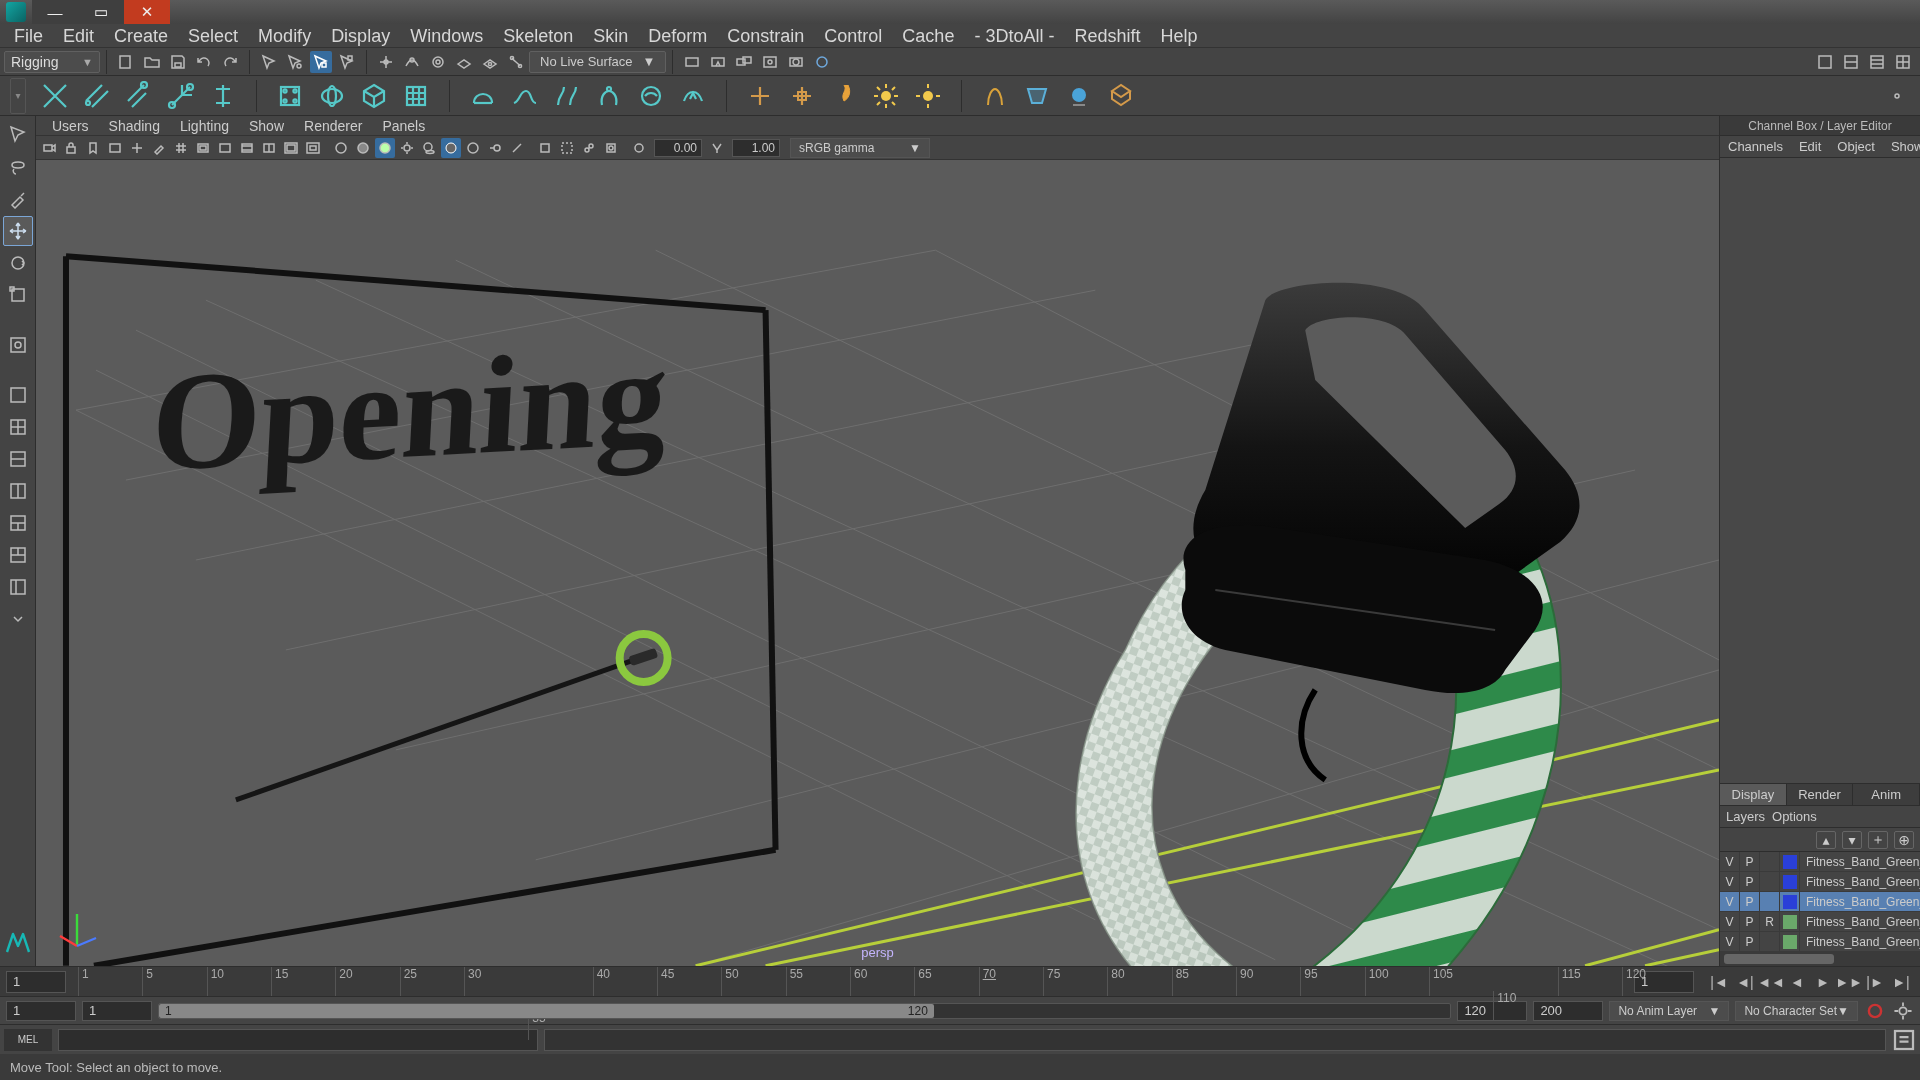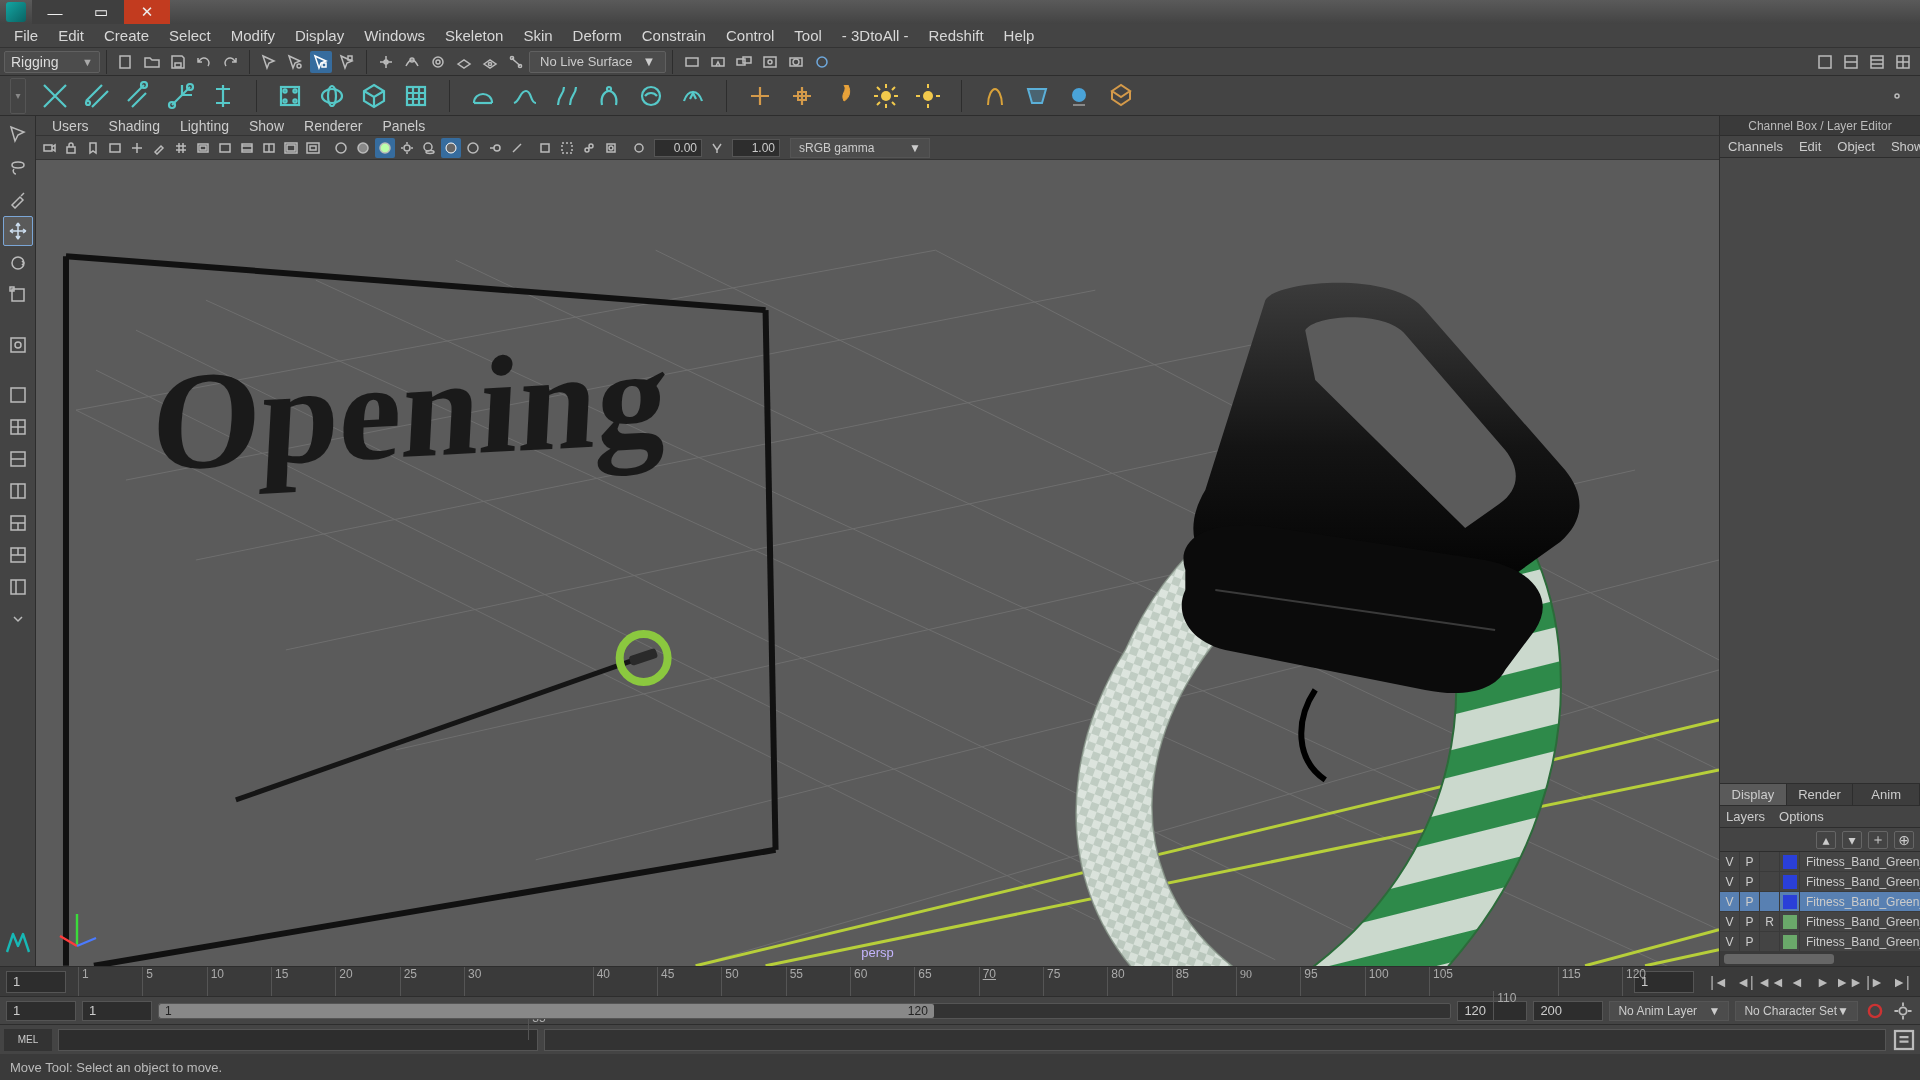--- a/index.html
+++ b/index.html
@@ -7,21 +7,21 @@
 
 .titlebar{height:24px;background:linear-gradient(to bottom,#5a5a5a,#434343);display:flex;align-items:center;color:#ddd}
 .titlebar .mico{width:20px;height:20px;margin:0 6px;border-radius:3px;background:linear-gradient(135deg,#13a6a3,#0a6363);display:inline-block}
 .titlebar .ttxt{flex:1;white-space:nowrap;overflow:hidden;text-overflow:ellipsis;font-size:14px}
 .winbtns{display:flex;height:100%}
 .winbtn{width:46px;height:100%;display:flex;align-items:center;justify-content:center;color:#eee;font-size:15px}
 .winbtn.close{background:#c23b1f}
 .winbtn.max{background:#3f3f3f}
 .winbtn.min{background:#3f3f3f}
 
-.menubar{height:24px;background:#444;display:flex;align-items:center;padding:0 4px;border-bottom:1px solid #333;font-size:15px}
+.menubar{height:24px;background:#444;display:flex;align-items:center;padding:0 4px;border-bottom:1px solid #333;font-size:18px}
 .menubar .mi{padding:0 10px;line-height:24px;color:#d7d7d7;cursor:default}
 
 .statusline{height:28px;background:#444;display:flex;align-items:center;border-bottom:1px solid #2d2d2d;padding:0 4px}
 .statusline .groupsep{width:1px;height:24px;background:#2d2d2d;margin:0 6px}
 .ddlwrap{display:flex;align-items:center;height:22px;border:1px solid #606060;background:#4c4c4c;padding:0 6px;color:#ddd;font-size:14px;border-radius:2px;min-width:96px;justify-content:space-between}
 .ddlwrap .tri{margin-left:12px;font-size:11px;color:#aaa}
 .tbtn{width:22px;height:22px;margin:0 2px;display:flex;align-items:center;justify-content:center;border-radius:2px;color:#bbb}
 .tbtn svg{width:16px;height:16px;fill:none;stroke:#bbb;stroke-width:1.6}
 .tbtn.act{background:#366c9e}
 .livesurf{display:flex;align-items:center;height:22px;border:1px solid #606060;background:#4c4c4c;padding:0 10px;font-size:13px;border-radius:2px}
@@ -60,21 +60,21 @@
 
 .rightpanel{width:200px;background:#444;display:flex;flex-direction:column}
 .rphead{height:20px;background:#3a3a3a;display:flex;align-items:center;justify-content:center;font-size:12px;color:#bbb;border-bottom:1px solid #2d2d2d}
 .rptabs{height:22px;display:flex;align-items:center;font-size:13px;border-bottom:1px solid #2d2d2d;padding:0 4px;gap:8px}
 .rptabs span{padding:0 4px}
 .rparea{flex:1;background:#484848}
 .rpbot{display:flex;flex-direction:column;border-top:1px solid #2d2d2d}
 .rbtabs{height:22px;display:flex;background:#3d3d3d;border-bottom:1px solid #2d2d2d}
 .rbtabs .rbt{flex:1;display:flex;align-items:center;justify-content:center;font-size:13px;border-right:1px solid #2d2d2d}
 .rbtabs .rbt.sel{background:#5a5a5a}
-.rbopts{height:22px;display:flex;align-items:center;font-size:13px;padding:0 6px;gap:14px;border-bottom:1px solid #2d2d2d}
+.rbopts{height:22px;display:flex;align-items:center;font-size:13px;padding:0 6px;gap:7px;border-bottom:1px solid #2d2d2d}
 .layerbtns{height:24px;display:flex;align-items:center;justify-content:flex-end;gap:6px;padding:0 6px;border-bottom:1px solid #2d2d2d}
 .layerbtns .lb{width:20px;height:18px;border:1px solid #666;border-radius:2px;display:flex;align-items:center;justify-content:center}
 .layerlist{display:flex;flex-direction:column}
 .lrow{height:20px;display:flex;align-items:center;font-size:12px;border-bottom:1px solid #3a3a3a}
 .lrow.sel{background:#5880b2}
 .lcell{height:100%;display:flex;align-items:center;justify-content:center;border-right:1px solid #3a3a3a}
 .lc-v{width:20px}.lc-p{width:20px}.lc-r{width:20px}.lc-sw{width:20px}
 .lrow .swatch{width:14px;height:14px}
 .lname{flex:1;padding-left:6px;white-space:nowrap;overflow:hidden}
 .layerscroll{height:14px;background:#3a3a3a;display:flex;align-items:center}
@@ -123,21 +123,21 @@
     <span class="mi">Create</span>
     <span class="mi">Select</span>
     <span class="mi">Modify</span>
     <span class="mi">Display</span>
     <span class="mi">Windows</span>
     <span class="mi">Skeleton</span>
     <span class="mi">Skin</span>
     <span class="mi">Deform</span>
     <span class="mi">Constrain</span>
     <span class="mi">Control</span>
-    <span class="mi">Tool</span>
+    <span class="mi">Cache</span>
     <span class="mi">- 3DtoAll -</span>
     <span class="mi">Redshift</span>
     <span class="mi">Help</span>
   </div>
 
 <div class="statusline">
   <div class="ddlwrap">
     <span>Rigging</span>
     <span class="tri">▼</span>
   </div>
@@ -926,21 +926,21 @@
       <div class="tick" style="left: 33.3333%;">40</div>
       <div class="tick" style="left: 37.5%;">45</div>
       <div class="tick" style="left: 41.6667%;">50</div>
       <div class="tick" style="left: 45.8333%;">55</div>
       <div class="tick" style="left: 50%;">60</div>
       <div class="tick" style="left: 54.1667%;">65</div>
       <div class="tick" style="left: 58.3333%; text-decoration: underline;">70</div>
       <div class="tick" style="left: 62.5%;">75</div>
       <div class="tick" style="left: 66.6667%;">80</div>
       <div class="tick" style="left: 70.8333%;">85</div>
-      <div class="tick" style="left: 75%; font-family: Liberation Serif, serif;">90</div>
+      <div class="tick" style="left: 75%;">90</div>
       <div class="tick" style="left: 79.1667%;">95</div>
       <div class="tick" style="left: 83.3333%;">100</div>
       <div class="tick" style="left: 87.5%;">105</div>
       <div class="tick" style="left: 91.6667%; margin-top: 24px;">110</div>
       <div class="tick" style="left: 95.8333%;">115</div>
       <div class="tick" style="left: 100%;">120</div>
     </div>
   <div class="curbox">1</div>
   <div class="playctrl">
     <div class="pc">|◄</div>

